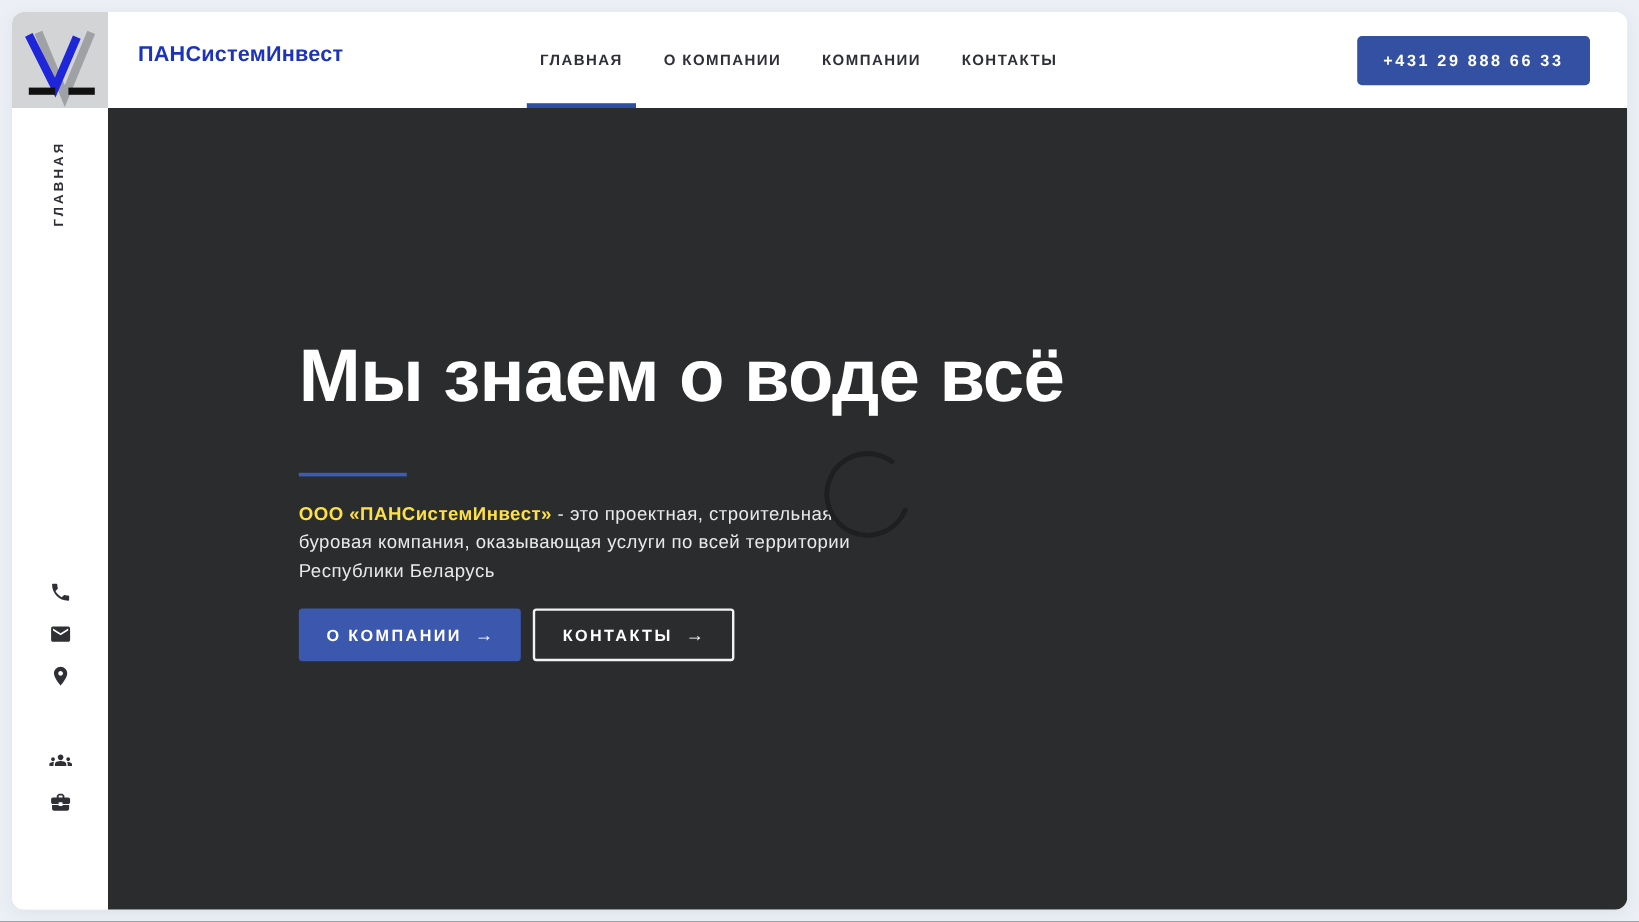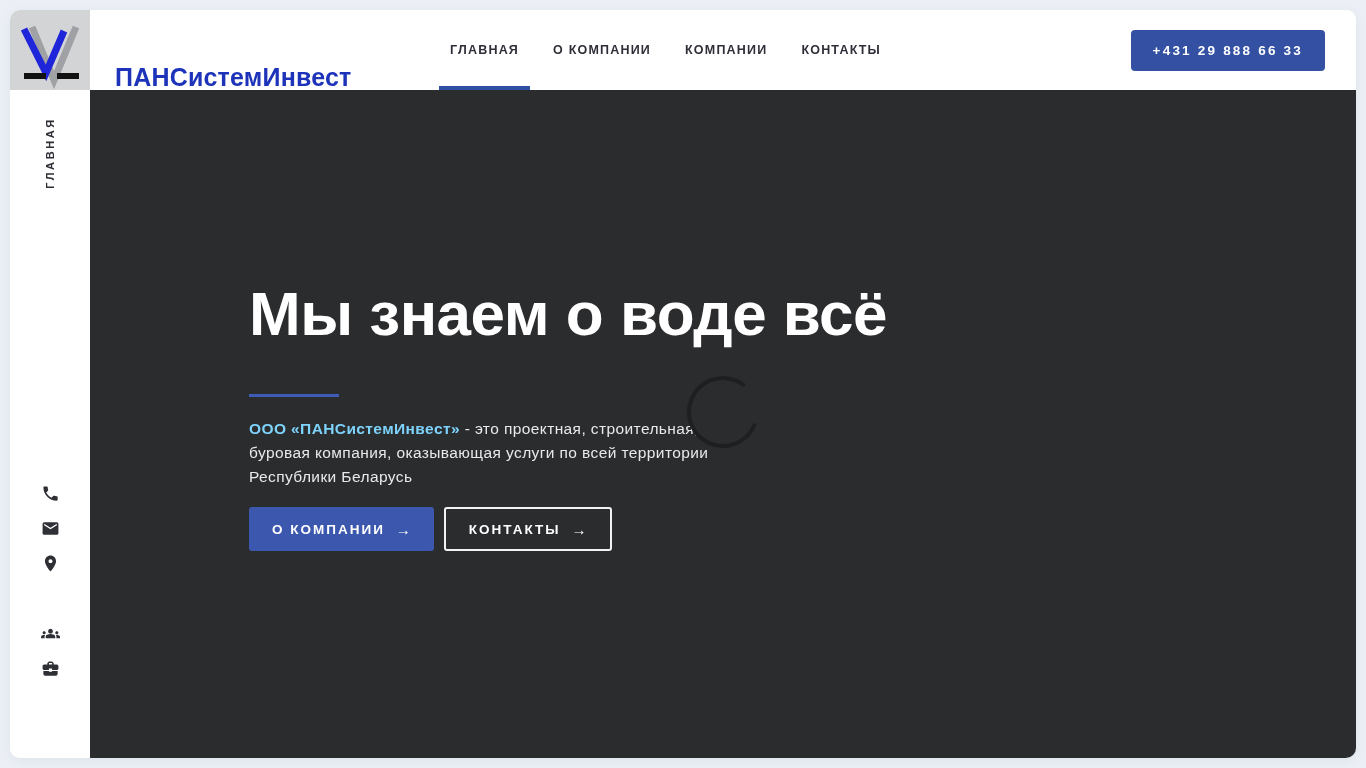--- a/index.html
+++ b/index.html
@@ -33,21 +33,21 @@
   }
   .side-icons { position:absolute; left:0; top:474px; width:80px; display:flex; flex-direction:column; align-items:center; }
   .side-icon { width:19px; height:19px; cursor:pointer; }
   .side-icon svg { width:100%; height:100%; fill:#2e3035; }
   .mt17 { margin-top:16px; }
   .mt43 { margin-top:51px; }
   
   .header { position:absolute; left:80px; top:0; width:1266px; height:80px; background:#ffffff; z-index:2; }
   .brand {
     position:absolute; left:25px; top:25px;
-    font-size:25px; font-weight:bold; color:#1c33ba; letter-spacing:0.2px; cursor:pointer;margin-top:28px;
+    font-size:18px; font-weight:bold; color:#1c33ba; letter-spacing:0.2px; cursor:pointer;
   }
   .nav { position:absolute; left:360px; top:0; height:80px; display:flex; align-items:center; gap:34px; }
   .nav-item {
     position:relative; height:80px; display:flex; align-items:center; gap:7px;
     font-size:12.5px; font-weight:bold; letter-spacing:1.2px; color:#2e2f38; cursor:pointer;
   }
   .nav-item.active::after {
     content:""; position:absolute; left:-11px; right:-11px; bottom:0; height:4px; background:#2f4fa4;
   }
   .chevron {
@@ -65,21 +65,21 @@
   .hero { position:absolute; left:80px; top:80px; width:1266px; height:764px; background:#2b2c2e; }
   .hero-title {
     position:absolute; left:159px; top:190px;
     font-size:62px; line-height:1.1; font-weight:bold; color:#ffffff; letter-spacing:-0.5px;
   }
   .divider { position:absolute; left:159px; top:304px; width:90px; height:3px; background:#3c5cb8; }
   .hero-desc {
     position:absolute; left:159px; top:327px; width:505px;
     font-size:15.5px; line-height:24px; color:#e8e9ea; letter-spacing:0.4px;
   }
-  .hero-desc b { color:#7dd3fc;margin-top:43px; }
+  .hero-desc b { color:#fde047;margin-top:43px; }
   .hero-buttons { position:absolute; left:159px; top:417px; display:flex; gap:10px; }
   .btn {
     height:44px; display:flex; align-items:center; gap:11px;
     font-family:inherit; font-size:13.5px; font-weight:bold; letter-spacing:2px;
     border-radius:3px; padding:0 23px; cursor:pointer;
   }
   .btn .arrow { font-weight:normal; font-size:15px; letter-spacing:0; }
   .btn-primary { background:#3c57ae; color:#fff; border:none; }
   .btn-outline { background:transparent; color:#fff; border:2px solid #f2f2f2; }
   

